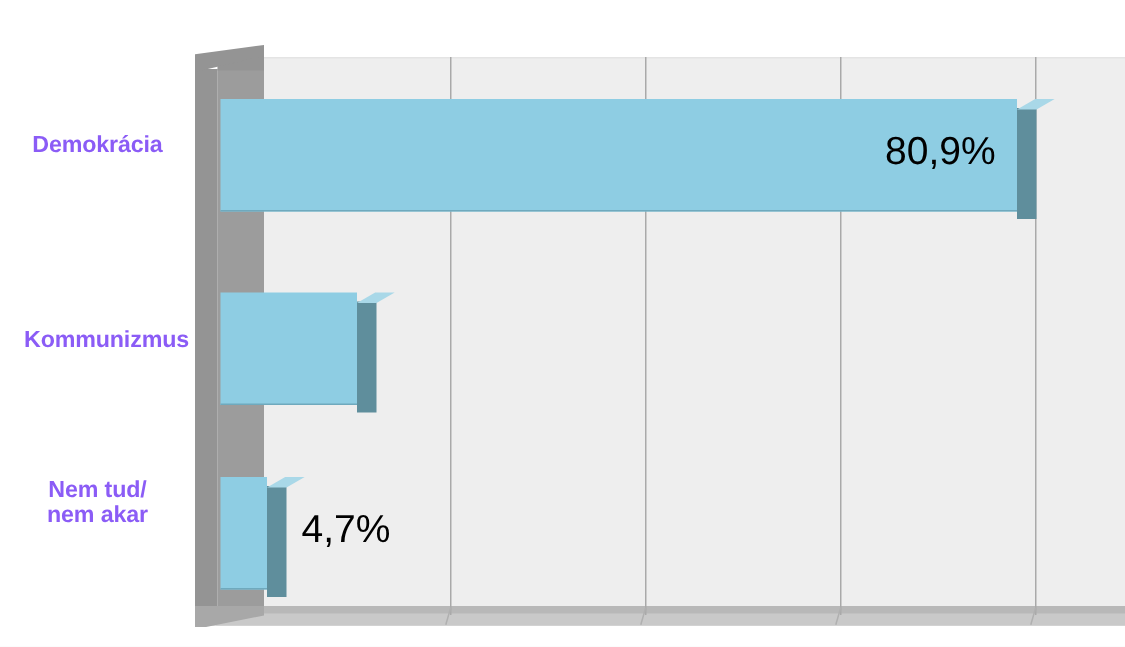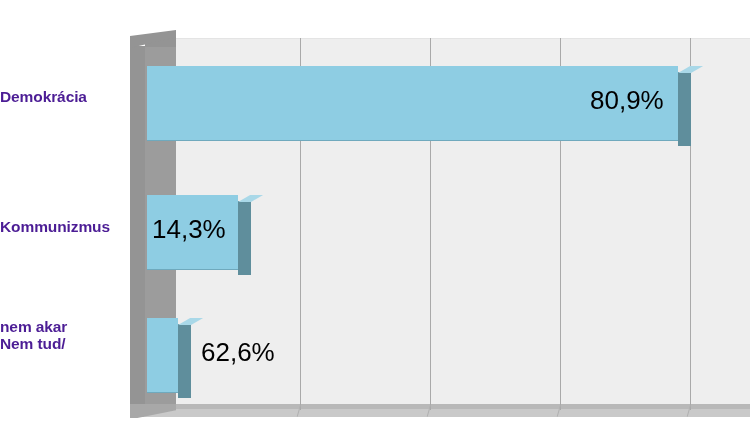--- a/index.html
+++ b/index.html
@@ -133,23 +133,23 @@
   .bar-side-top {
     position: absolute;
     top: 0px;
     height: 7px;
     background: #a9d8e8;
   }
 
   
   .cat-label {
     position: absolute;
-    text-align: left;
+    text-align: center;
     font-weight: bold;
-    color: #4c1d95;
+    color: #8b5cf6;
     font-family: "Liberation Sans", sans-serif;
     line-height: 1.12;
     letter-spacing: -0.1px;
   }
 
   
   .val-label {
     position: absolute;
     font-weight: normal;
     color: #000000;
@@ -191,29 +191,28 @@
   <div class="val-label" style="left:590px; top:85px; font-size:26px;">80,9%</div>
   <div class="cat-label" style="left:0px; top:88px; width:130px; font-size:15.5px;">
     <div>Demokrácia</div>
   </div>
 
   <div class="bar-group" style="left:147px; top:195px; width:91px; height:74px;">
     <div class="bar-side" style="left:91px;"></div>
     <div class="bar-side-top" style="left:91px; width:13px; transform: skewX(-60deg); transform-origin: left bottom;"></div>
     <div class="bar-face" style="width:91px;"></div>
   </div>
-  <div class="val-label" style="left:152px; top:214px; font-size:26px;">14,3%</div>
   <div class="cat-label" style="left:0px; top:218px; width:142px; font-size:15.5px;">
     <div>Kommunizmus</div>
   </div>
 
   <div class="bar-group" style="left:147px; top:318px; width:31px; height:74px;">
     <div class="bar-side" style="left:31px;"></div>
     <div class="bar-side-top" style="left:31px; width:13px; transform: skewX(-60deg); transform-origin: left bottom;"></div>
     <div class="bar-face" style="width:31px;"></div>
   </div>
-  <div class="val-label" style="left:201px; top:337px; font-size:26px;">62,6%</div>
+  <div class="val-label" style="left:201px; top:337px; font-size:26px;">4,7%</div>
   <div class="cat-label" style="left:0px; top:318px; width:130px; font-size:15.5px;">
+    <div>Nem tud/</div>
     <div>nem akar</div>
-    <div>Nem tud/</div>
   </div>
 
 </div>
 
 </body></html>

